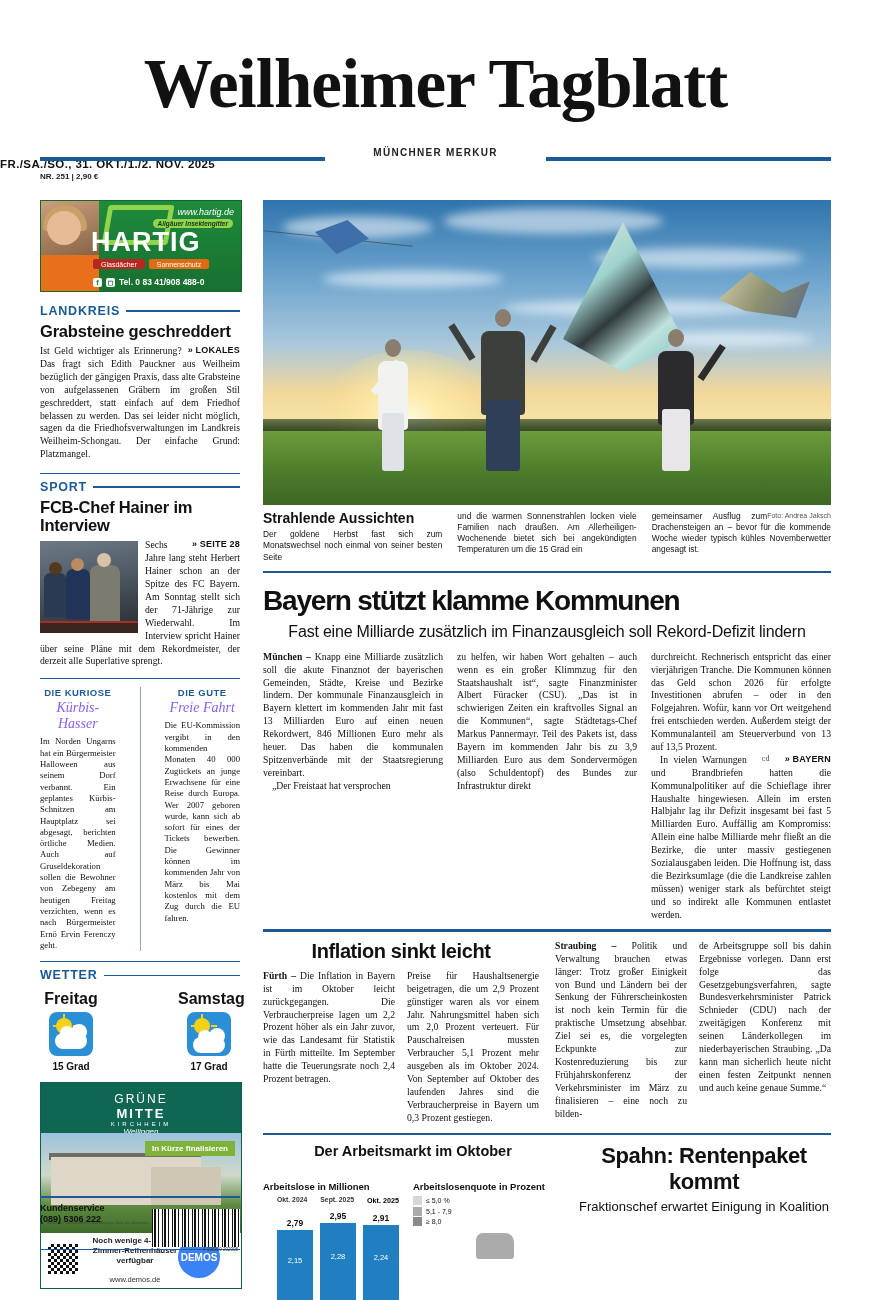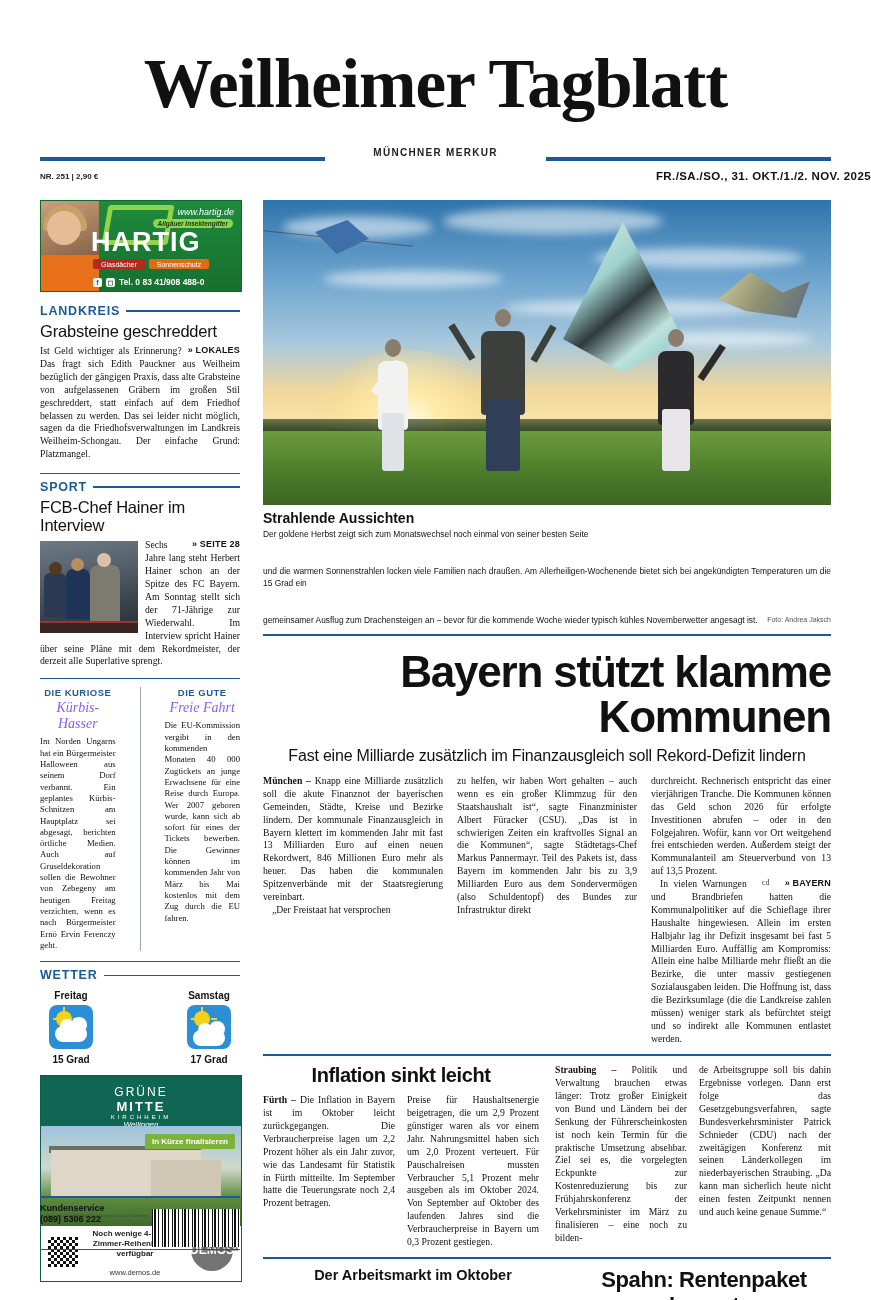--- a/index.html
+++ b/index.html
@@ -19,43 +19,43 @@
   }
   .mast-sub{
     text-align:center;font-size:10px;font-weight:bold;letter-spacing:1.3px;
     color:#222;margin-top:28px;
   }
   .mast-rules{position:absolute;left:40px;right:40px;top:157px;height:4px;}
   .mast-rules .r{position:absolute;top:0;height:4px;background:#1c5a96;}
   .mast-rules .left{left:0;width:285px;}
   .mast-rules .right{right:0;width:285px;}
   .mast-date{
-    text-align:right;font-size:11.5px;font-weight:bold;letter-spacing:.4px;
-    margin-top:12px;color:#111;
+    text-align:left;font-size:11.5px;font-weight:bold;letter-spacing:.4px;
+    color:#111;
   }
   .mast-issue{
     position:absolute;left:40px;top:172px;font-size:8px;font-weight:bold;color:#222;
   }
 
   
   .col-left{position:absolute;left:40px;top:200px;width:200px;}
   .main-area{position:absolute;left:263px;top:200px;width:568px;}
 
   .sec-head{
     display:flex;align-items:center;gap:6px;margin:0 0 2px 0;
   }
   .sec-head .lbl{
     font-size:12.5px;font-weight:bold;color:#1c5a96;letter-spacing:.8px;
   }
   .sec-head .line{flex:1;height:1.5px;background:#1c5a96;}
 
   .kicker-rule{height:1px;background:#1c5a96;margin:6px 0;}
 
   h2.teaser-title{
-    font-size:16.5px;font-weight:normal;margin:4px 0 5px 0;line-height:1.1;color:#111;
+    font-size:16.5px;font-weight:bold;margin:4px 0 5px 0;line-height:1.1;color:#111;
     letter-spacing:-.2px;
   }
   p.body-serif{
     font-family:"Liberation Serif", serif;
     font-size:9.7px;line-height:1.33;text-align:justify;margin:0;color:#111;
     hyphens:auto;
   }
   .ref{font-family:"Liberation Sans",sans-serif;font-weight:bold;font-size:9px;
        float:right;margin-left:6px;letter-spacing:.2px;}
 
@@ -119,21 +119,21 @@
   .mini .mini-title{
     font-family:"Liberation Serif",serif;font-style:italic;font-size:14px;text-align:center;
     margin:2px 0 4px 0;color:#8b5cf6;
   }
   .mini p{font-size:8.7px;line-height:1.3;}
   .vdiv{width:1px;background:#9aa6b2;}
 
   
   .wetter-row{display:flex;justify-content:space-between;margin-top:8px;}
   .wcell{width:62px;text-align:center;}
-  .wcell .wday{font-size:10px;font-weight:bold;margin-bottom:4px;}
+  .wcell .wday{font-size:16px;font-weight:bold;margin-bottom:4px;}
   .wcell .wdeg{font-size:10px;font-weight:bold;margin-top:5px;}
   .wicon{width:44px;height:44px;margin:0 auto;background:#2a8fd4;border-radius:8px;position:relative;overflow:hidden;}
   .wicon .sun{position:absolute;left:7px;top:6px;width:16px;height:16px;border-radius:50%;background:#f7d117;}
   .wicon .ray{position:absolute;background:#f7d117;}
   .wicon .cloud{position:absolute;left:6px;bottom:7px;width:32px;height:16px;background:#fff;border-radius:9px;}
   .wicon .cloud:before{content:"";position:absolute;left:5px;top:-7px;width:14px;height:14px;background:#fff;border-radius:50%;}
   .wicon .cloud:after{content:"";position:absolute;left:16px;top:-9px;width:16px;height:16px;background:#fff;border-radius:50%;}
   .wicon .drop{position:absolute;width:4px;height:7px;background:#fff;border-radius:0 60% 60% 60%;transform:rotate(35deg);}
 
   
@@ -149,22 +149,22 @@
   .ad-demos .bldg{position:absolute;left:10px;top:24px;width:150px;height:48px;background:#ded6c6;}
   .ad-demos .bldg2{position:absolute;left:110px;top:34px;width:70px;height:38px;background:#cfc6b4;}
   .ad-demos .roof{position:absolute;left:8px;top:20px;width:152px;height:7px;background:#6d6f64;}
   .ad-demos .tag{position:absolute;right:6px;top:58px;background:#7fb23a;color:#fff;font-size:8px;font-weight:bold;padding:3px 7px;}
   .ad-demos .cap{position:absolute;left:6px;top:138px;font-size:3.6px;color:#40463c;}
   .ad-demos .bottom{position:absolute;left:0;bottom:0;width:100%;height:55px;background:#fff;}
   .ad-demos .qr{position:absolute;left:7px;bottom:14px;width:30px;height:30px;
      background:repeating-conic-gradient(#111 0 25%, #fff 0 50%) 0 0/6px 6px;}
   .ad-demos .btxt{position:absolute;left:44px;bottom:22px;width:100px;text-align:center;font-size:8px;font-weight:bold;color:#222;line-height:1.25;}
   .ad-demos .url2{position:absolute;left:44px;bottom:4px;width:100px;text-align:center;font-size:7.5px;color:#333;}
-  .ad-demos .circ{position:absolute;right:8px;bottom:10px;width:42px;height:42px;border-radius:50%;background:#737373;
-      color:#fff;font-size:12px;font-weight:bold;display:flex;align-items:center;justify-content:center;}
+  .ad-demos .circ{position:absolute;right:21px;bottom:10px;width:42px;height:42px;border-radius:50%;background:#3b82f6;
+      color:#fff;font-size:10px;font-weight:bold;display:flex;align-items:center;justify-content:center;}
 
   
   .footer{position:absolute;left:40px;top:1196px;width:200px;}
   .footer .ln{height:1.5px;background:#1c5a96;}
   .footer .ks{font-size:9px;font-weight:bold;line-height:1.3;margin-top:5px;}
   .barcode{position:absolute;right:0;top:6px;width:88px;height:38px;
     background:repeating-linear-gradient(90deg,#111 0 1px,#fff 1px 2px,#111 2px 4px,#fff 4px 6px,#111 6px 7px,#fff 7px 10px);}
   .barcode-num{position:absolute;right:2px;top:44px;font-size:4.5px;color:#333;}
 
   
@@ -196,29 +196,29 @@
   .hero .p-mid .torso{background:#3c3f3c;}
   .hero .p-right .torso{background:#2b2b2e;}
   .hero .legs{position:absolute;left:12%;bottom:0;width:76%;height:44%;background:#dfe2e6;border-radius:3px;}
   .hero .p-mid .legs{background:#2f3f58;}
   .hero .p-right .legs{background:#e9e6ea;}
   .hero .head{position:absolute;left:50%;top:0;transform:translateX(-50%);width:16px;height:18px;border-radius:50%;background:#8a7d6d;}
   .hero .arm{position:absolute;width:7px;height:40px;background:#f2f2f0;transform-origin:bottom center;}
   .hero .p-mid .arm{background:#3c3f3c;}
   .hero .p-right .arm{background:#2b2b2e;}
 
-  .hero-caption{display:flex;gap:26px;margin-top:6px;flex-direction:column;}
+  .hero-caption{display:flex;gap:15px;margin-top:6px;}
   .cap-col{flex:1;}
   .cap-title{font-size:14px;font-weight:bold;margin:0 0 3px 0;line-height:1.1;}
   .cap-txt{font-size:8.4px;line-height:1.32;margin:0;text-align:justify;}
   .cap-credit{font-size:7px;color:#555;float:right;}
 
   
   .lead-head{
-    font-size:44px;font-weight:bold;text-align:right;margin:14px 0 0 0;line-height:1.02;
+    font-size:28px;font-weight:bold;text-align:left;margin:14px 0 0 0;line-height:1.02;
     letter-spacing:-1.2px;
   }
   .lead-sub{font-size:16px;text-align:center;margin:7px 0 10px 0;letter-spacing:-.2px;}
   .cols3{display:flex;gap:14px;}
   .cols3 .c{flex:1;}
   .dline{font-weight:bold;}
 
   
   .hr-blue{height:2.5px;background:#1c5a96;margin:8px 0;}
 
@@ -443,21 +443,21 @@
         <div class="head"></div>
           <div class="torso"></div>
           <div class="legs"></div>
         <div class="arm" style="right:-10px;top:10px;transform:rotate(34deg);"></div>
       </div>
     </div>
 
     <div class="hero-caption">
       <div class="cap-col">
         <div class="cap-title">Strahlende Aussichten</div>
-        <p class="cap-txt">Der goldene Herbst zeigt sich zum Monatswechsel noch einmal von seiner besten Seite</p>
+        <p class="cap-txt">Der goldene Herbst fast sich zum Monatswechsel noch einmal von seiner besten Seite</p>
       </div>
       <div class="cap-col">
         <p class="cap-txt">und die warmen Sonnenstrahlen locken viele Familien nach draußen. Am Allerheiligen-Wochenende bietet sich bei angekündigten Temperaturen um die 15 Grad ein</p>
       </div>
       <div class="cap-col">
         <p class="cap-txt"><span class="cap-credit">Foto: Andrea Jaksch</span><span>gemeinsamer Ausflug zum Drachensteigen an – bevor für die kommende Woche wieder typisch kühles Novemberwetter angesagt ist.</span></p>
       </div>
     </div>
 
     <div class="hr-blue"></div>

